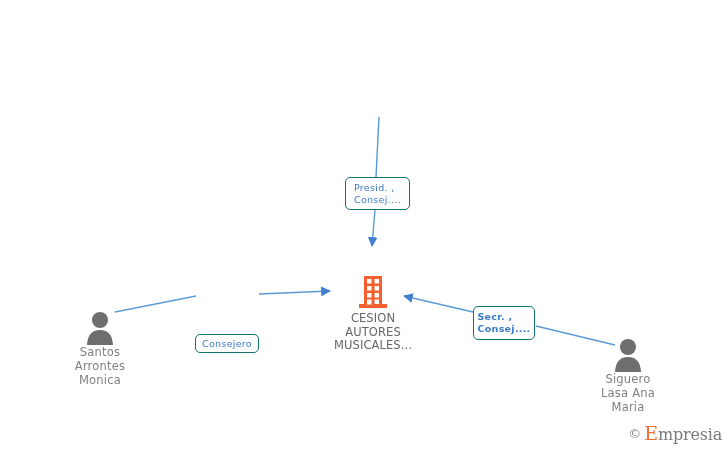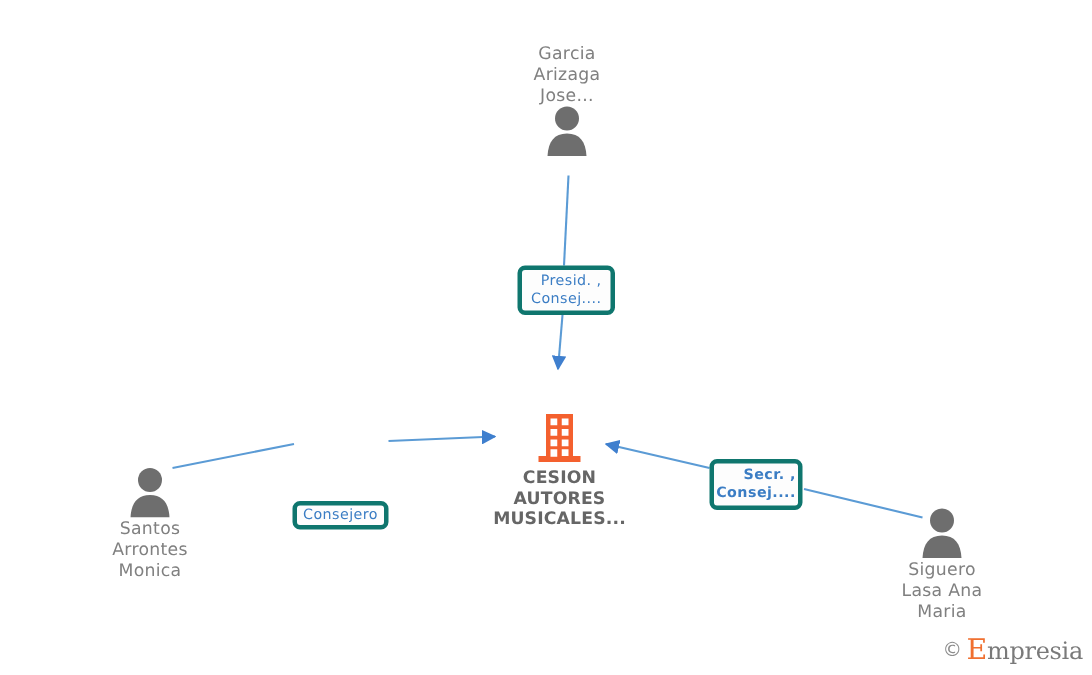--- a/index.html
+++ b/index.html
@@ -54,37 +54,37 @@
   }
   .company-icon {
     display: block;
     margin: 0 auto;
   }
   .company-name {
     display: block;
     margin-top: 3px;
     font-size: 11.5px;
     line-height: 13.5px;
-    font-weight: bold;
+    font-weight: normal;
     color: #666666;
     letter-spacing: 0.1px;
     white-space: pre-line;
   }
 
   
   .rel-label {
     position: absolute;
     box-sizing: border-box;
-    border: 3px solid #0f766e;
+    border: 1px solid #0f766e;
     border-radius: 5px;
     background: #fdfdfd;
     color: #3b7dc4;
     font-size: 9.5px;
     line-height: 12px;
-    text-align: right;
+    text-align: left;
     display: flex;
     align-items: center;
     justify-content: center;
     white-space: pre-line;
     letter-spacing: 0.3px;
   }
 
   
   #watermark {
     position: absolute;
@@ -128,29 +128,20 @@
 
     <path d="M 115 312 L 196 296" stroke="#5b9bd5" stroke-width="1.4" fill="none"></path>
 
     <path d="M 259 294 L 330 291" stroke="#5b9bd5" stroke-width="1.4" fill="none" marker-end="url(#arrowEnd)"></path>
 
     <path d="M 615 345 L 536 326" stroke="#5b9bd5" stroke-width="1.4" fill="none"></path>
 
     <path d="M 473 312 L 404 296" stroke="#5b9bd5" stroke-width="1.4" fill="none" marker-end="url(#arrowEnd)"></path>
   </svg>
 
-  <div class="person" style="left:318px; top:28px;">
-    <span class="person-name">Garcia
-Arizaga
-Jose...</span>
-    <svg class="person-icon" width="32" height="34" viewBox="0 0 32 34" xmlns="http://www.w3.org/2000/svg">
-      <circle cx="16" cy="9" r="8" fill="#6e6e6e"></circle>
-      <path d="M 16 19 C 7.5 19 3.5 24.5 3 34 L 29 34 C 28.5 24.5 24.5 19 16 19 Z" fill="#6e6e6e"></path>
-    </svg>
-  </div>
 
   <div class="person" style="left:40px; top:311px;">
     <svg class="person-icon" width="32" height="34" viewBox="0 0 32 34" xmlns="http://www.w3.org/2000/svg">
       <circle cx="16" cy="9" r="8" fill="#6e6e6e"></circle>
       <path d="M 16 19 C 7.5 19 3.5 24.5 3 34 L 29 34 C 28.5 24.5 24.5 19 16 19 Z" fill="#6e6e6e"></path>
     </svg>
     <span class="person-name">Santos
 Arrontes
 Monica</span>
   </div>

